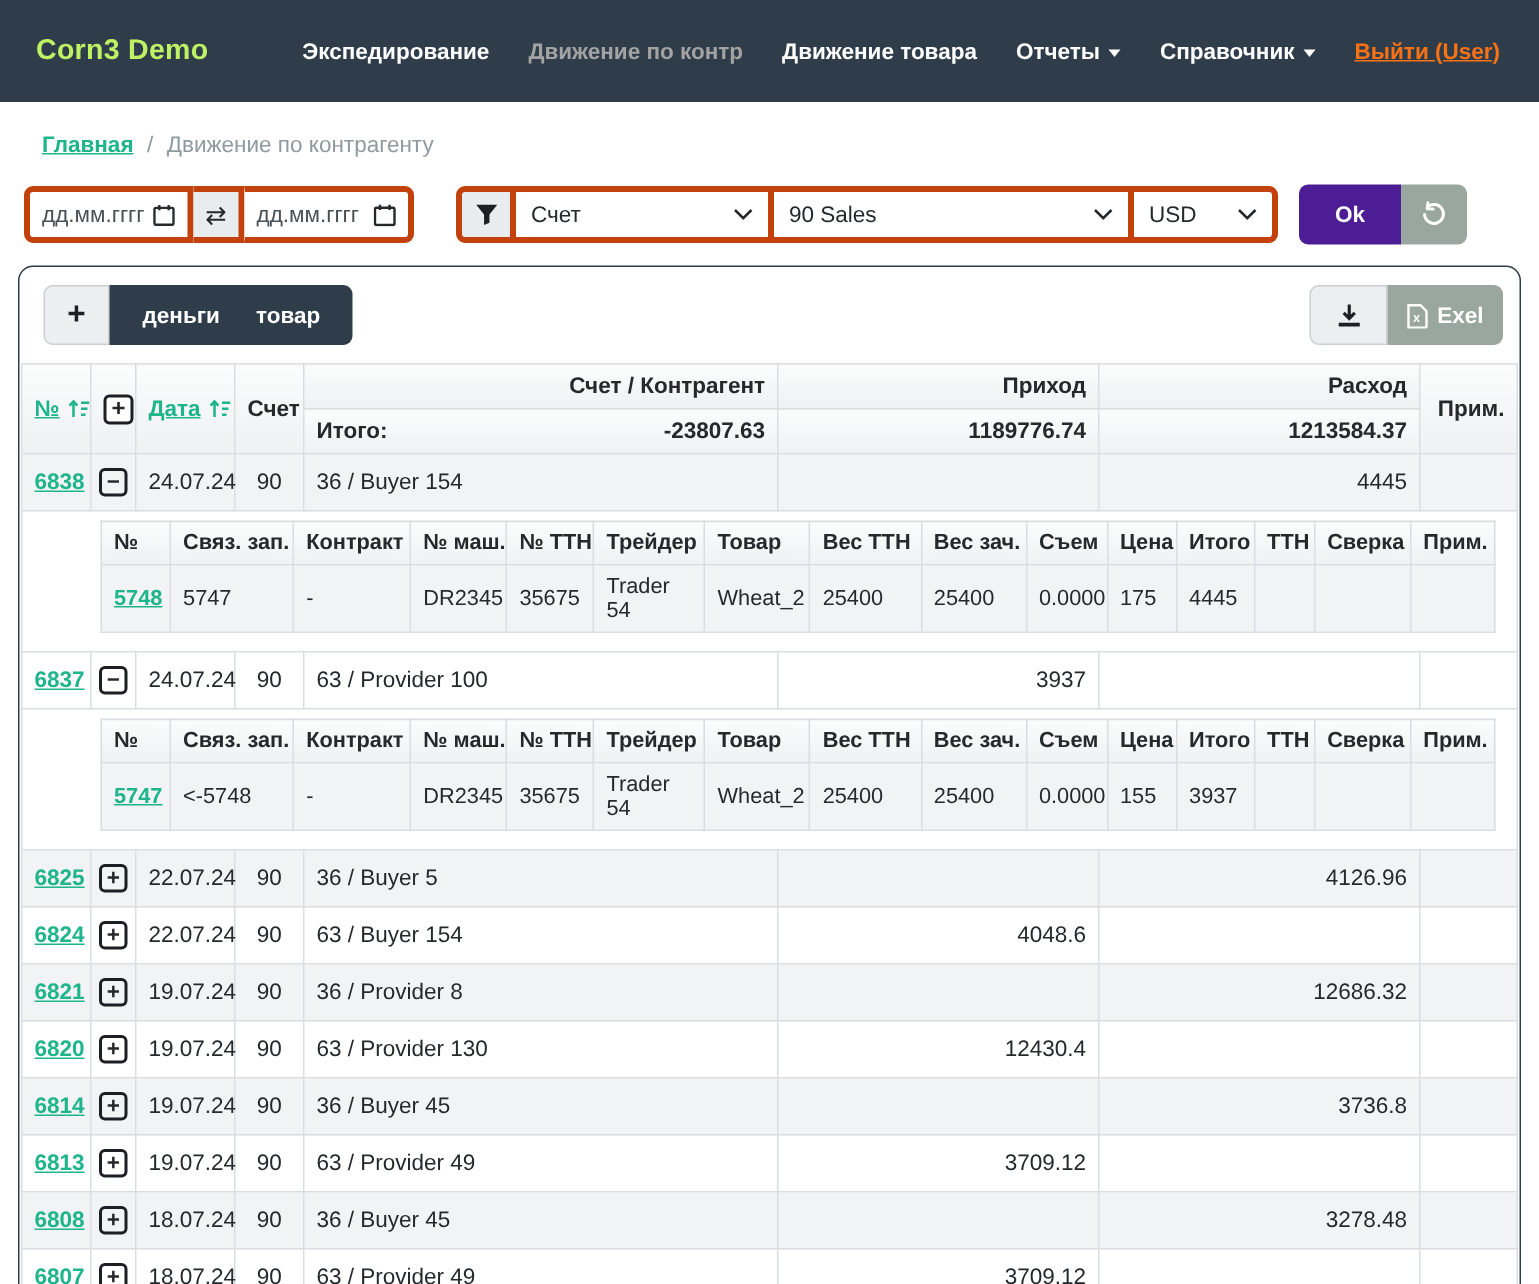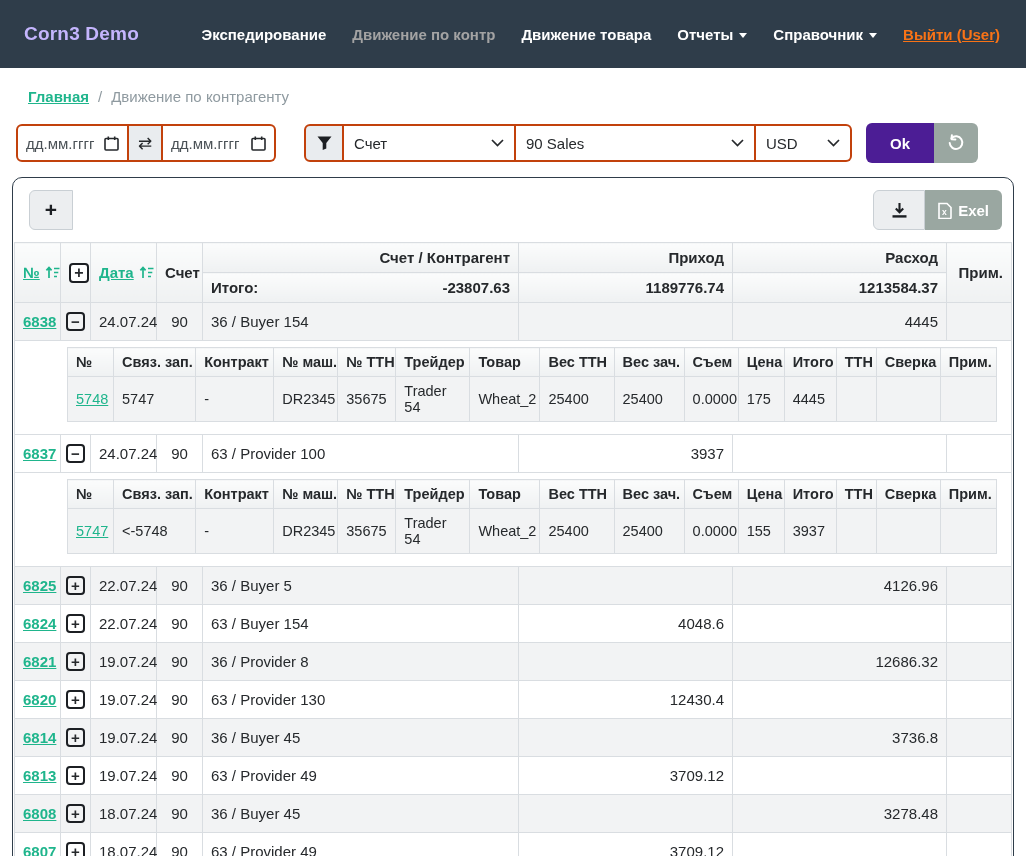--- a/index.html
+++ b/index.html
@@ -2,37 +2,37 @@
 <html><head>
 <meta charset="utf-8">
 <style>
   * { box-sizing: border-box; margin: 0; padding: 0; }
   html,body { width:1026px; height:856px; overflow:hidden; background:#fff;
     font-family:"Liberation Sans", sans-serif; color:#26292c; }
 
   
   .navbar { height:68px; background:#2f3d4a; display:flex; align-items:center;
     padding:0 26px 0 24px; }
-  .brand { color:#c4b5fd; font-size:19px; font-weight:700; letter-spacing:.2px; }
+  .brand { color:#bef264; font-size:19px; font-weight:700; letter-spacing:.2px; }
   .nav-items { margin-left:auto; display:flex; align-items:center; gap:26px; }
   .nav-link { color:#fff; font-size:15px; font-weight:700; text-decoration:none;
     display:flex; align-items:center; gap:6px; cursor:pointer; white-space:nowrap; }
   .nav-link.active { color:#a3a3a3;justify-content:center; }
   .caret { width:0; height:0; border-left:4.5px solid transparent;
     border-right:4.5px solid transparent; border-top:5px solid #fff; margin-top:2px; }
   .logout { color:#f97316; font-size:15px; font-weight:700; text-decoration:underline; }
 
   
   .breadcrumb { padding:20px 28px 16px; font-size:15px; display:flex; gap:9px; align-items:center;}
   .breadcrumb a { color:#1fb58c; text-decoration:underline; font-weight:600;}
   .crumb-sep, .crumb-current { color:#8f9aa0; }
 
   
   .filterbar { display:flex; align-items:center; padding:2px 16px 14px; }
-  .ctl { height:38px; background:#fff; border:2px solid #c2410c; font-size:15px; color:#26292c;
+  .ctl { height:38px; background:#fff; border:4px solid #c2410c; font-size:15px; color:#26292c;
     display:flex; align-items:center; }
   .group { display:flex; }
   .group > .ctl + .ctl { border-left:none; }
   .date-input { width:113px; padding:0 8px; border-radius:6px 0 0 6px; gap:6px;
     justify-content:space-between; color:#4a5156; }
   .date-input:last-child { border-radius:0 6px 6px 0; }
   .swap-btn { width:34px; justify-content:center; background:#e9ecef; font-size:17px;
     color:#26292c; cursor:pointer; }
   .filter-group { margin-left:28px; }
   .funnel-btn { width:40px; justify-content:center; background:#e9ecef; border-radius:6px 0 0 6px; cursor:pointer;}
@@ -92,21 +92,21 @@
     font-weight:700; cursor:pointer; background:#fff; margin:0 auto; }
   th.hdr-exp { text-align:center; }
 
   
   .detail-cell { padding:6px 0 12px 52px; background:#fff; }
   .sub-table { width:930px; border:1px solid #d9dde1; font-size:14.5px; }
   .sub-table th, .sub-table td { border:1px solid #d9dde1; padding:6px 8px; }
   .sub-table thead th { background:linear-gradient(#fbfcfc,#eff1f2); font-weight:700;
     text-align:left; white-space:nowrap; }
   .sub-table tbody td { background:#f2f3f4; height:32px; }
-  .sub-table td.s-link a { color:#1fb58c; text-decoration:underline; font-weight:400; }
+  .sub-table td.s-link a { color:#1fb58c; text-decoration:underline; font-weight:700; }
   svg { display:block; }
 </style>
 </head>
 <body>
 
 <div class="navbar">
   <div class="brand">Corn3 Demo</div>
   <div class="nav-items" id="nav-items">
       <a class="nav-link">
         <span>Экспедирование</span>
@@ -191,20 +191,24 @@
           <path d="M4.5 4.2 A6.3 6.3 0 1 1 2.7 9" fill="none" stroke="#fff" stroke-width="2" stroke-linecap="round"></path>
           <path d="M4.9 1.2 L4.5 5.2 8.4 5.4" fill="none" stroke="#fff" stroke-width="2" stroke-linecap="round" stroke-linejoin="round"></path>
         </svg>
     </button>
   </div>
 </div>
 
 <div class="panel">
   <div class="toolbar">
     <button class="add-btn">+</button>
+    <div class="mode-group">
+      <button class="mode-btn">деньги</button>
+      <button class="mode-btn">товар</button>
+    </div>
     <div class="export-group">
       <button class="dl-btn">
         <svg width="17" height="17" viewBox="0 0 17 17">
             <path d="M8.5 1v9M4.8 6.6 8.5 10.3 12.2 6.6" fill="none" stroke="#1c1f23" stroke-width="2.1"></path>
             <path d="M1.5 13.2h14v2.4h-14z" fill="#1c1f23"></path>
           </svg>
       </button>
       <button class="excel-btn">
         <svg width="14" height="17" viewBox="0 0 14 17">
             <path d="M1 1.5h8l4 4v10a1 1 0 0 1-1 1H1z" fill="none" stroke="#fff" stroke-width="1.6"></path>

